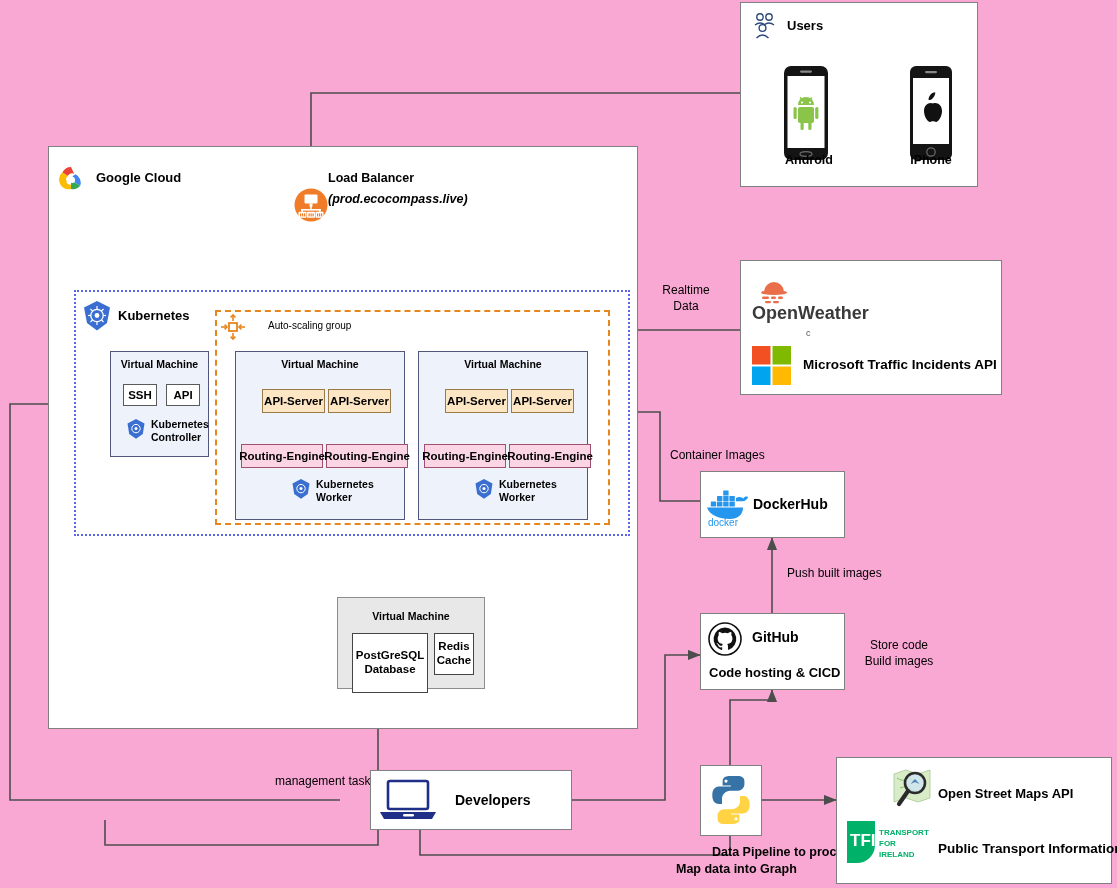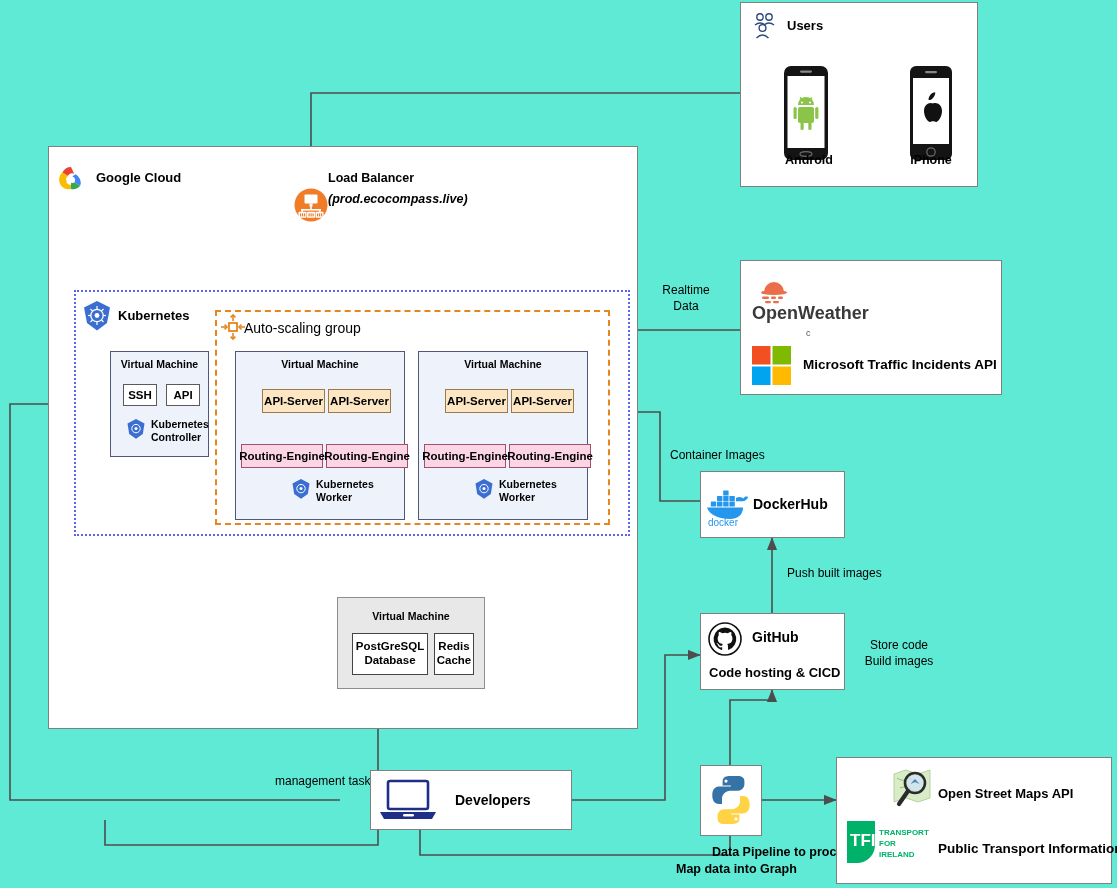--- a/index.html
+++ b/index.html
@@ -5,21 +5,21 @@
   * { box-sizing: border-box; }
   html, body {
     margin: 0; padding: 0;
     background: #ffffff;
     font-family: "Liberation Sans", sans-serif;
   }
   #canvas {
     position: relative;
     width: 1117px;
     height: 888px;
-    background: #5eead4;
+    background: #f9a8d4;
     overflow: hidden;
   }
   .box {
     position: absolute;
     border: 1px solid #808080;
     background: #ffffff;
   }
   .lbl {
     position: absolute;
     font-size: 12.5px;
@@ -279,21 +279,21 @@
           <path d="M10.6,4.4 L13,2 L15.4,4.4"></path>
         <line x1="13" y1="20" x2="13" y2="26"></line>
           <path d="M10.6,23.6 L13,26 L15.4,23.6"></path>
         <line x1="1" y1="14" x2="7" y2="14"></line>
           <path d="M4.6,11.6 L7,14 L4.6,16.4"></path>
         <line x1="25" y1="14" x2="19" y2="14"></line>
           <path d="M21.4,11.6 L19,14 L21.4,16.4"></path>
       </g>
     </svg>
   </div>
-  <div class="lbl" style="left:244px; top:320px; font-size:14px; font-weight:normal;">Auto-scaling group</div>
+  <div class="lbl" style="left:268px; top:320px; font-size:10px; font-weight:normal;">Auto-scaling group</div>
 
   <div class="vm" style="left:235px; top:351px; width:170px; height:169px;">
     <div class="vm-title">Virtual Machine</div>
     <div class="pod pod-api" style="left:26px; top:37px; width:63px; height:24px;">API-Server</div>
     <div class="pod pod-api" style="left:92px; top:37px; width:63px; height:24px;">API-Server</div>
     <div class="pod pod-route" style="left:5px; top:92px; width:82px; height:24px;">Routing-Engine</div>
     <div class="pod pod-route" style="left:90px; top:92px; width:82px; height:24px;">Routing-Engine</div>
     <div class="icon" style="left:55px; top:126px;">
       <svg width="20" height="22" viewBox="0 0 20 22">
         <path d="M10,1 L18.5,5.5 L16.8,16 L10,20.8 L3.2,16 L1.5,5.5 z" fill="#3a6ed0"></path>
@@ -317,21 +317,21 @@
         <circle cx="10" cy="10.6" r="4.2" fill="none" stroke="#fff" stroke-width="1"></circle>
         <circle cx="10" cy="10.6" r="1.5" fill="#fff"></circle>
       </svg>
     </div>
     <div class="k8s-cap" style="left:80px; top:126px;">Kubernetes</div>
     <div class="k8s-cap" style="left:80px; top:139px;">Worker</div>
   </div>
 
   <div class="gray-vm" style="left:337px; top:597px; width:148px; height:92px;">
     <div class="vm-title" style="top:12px;">Virtual Machine</div>
-    <div class="pod pod-gray" style="left:14px; top:35px; width:76px; height:42px;">
+    <div class="pod pod-gray" style="left:14px; top:35px; width:76px; height:60px;">
       <span>PostGreSQL</span>
       <span>Database</span>
     </div>
     <div class="pod pod-gray" style="left:96px; top:35px; width:40px; height:42px;">
       <span>Redis</span>
       <span>Cache</span>
     </div>
   </div>
 
   <div class="box" style="left:740px; top:260px; width:262px; height:135px;"></div>

